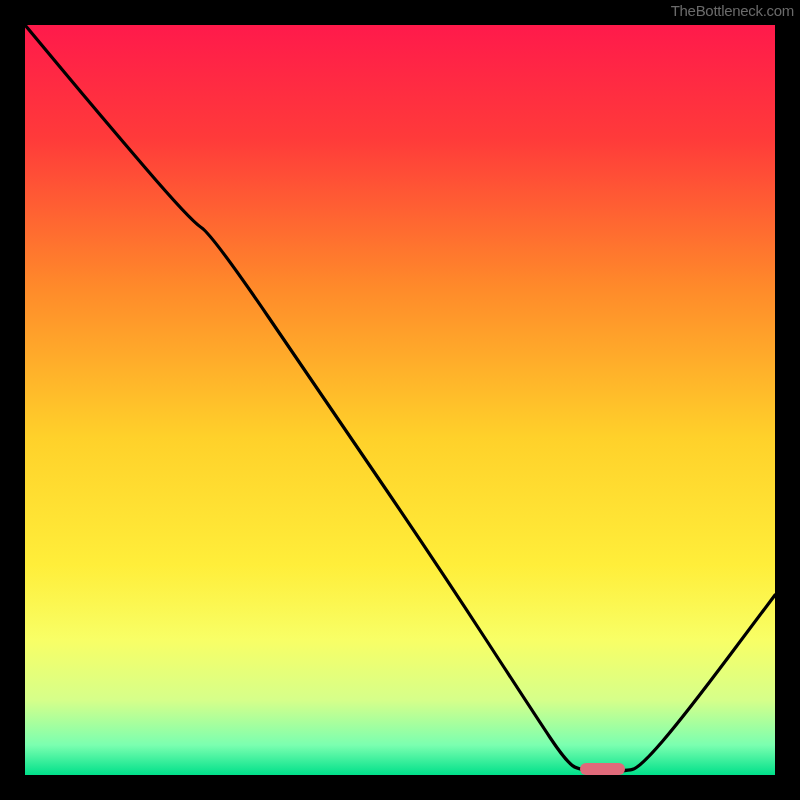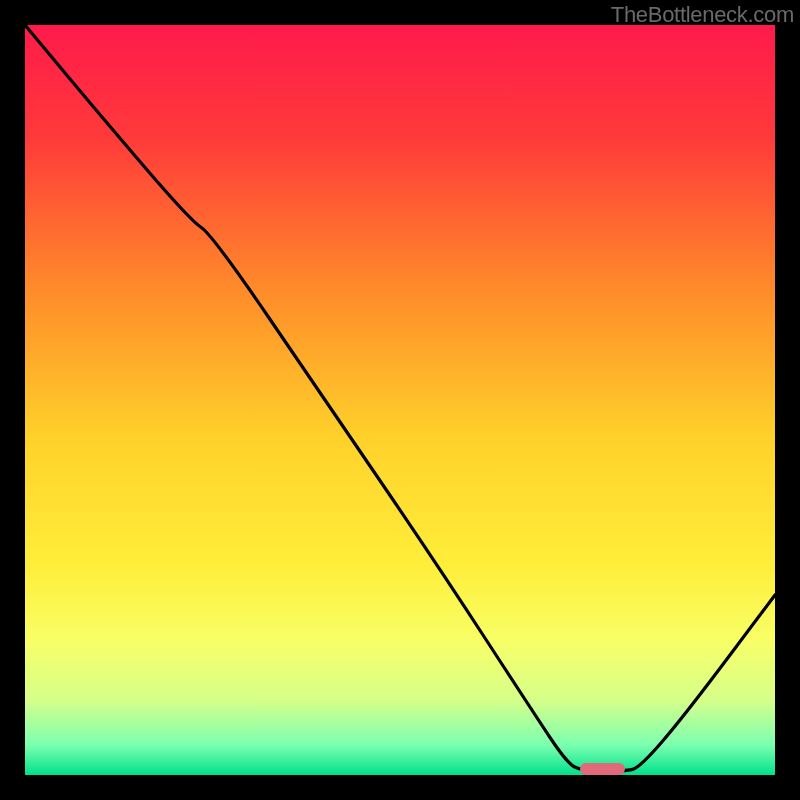--- a/index.html
+++ b/index.html
@@ -8,21 +8,21 @@
     width: 800px;
     height: 800px;
     background: #000;
     font-family: Arial, Helvetica, sans-serif;
     position: relative;
   }
   .watermark {
     position: absolute;
     top: 2px;
     right: 6px;
-    font-size: 22px;
+    font-size: 15px;
     color: #6a6a6a;
     letter-spacing: -0.3px;
     font-weight: 400;
   }
   .plot-area {
     position: absolute;
     left: 25px;
     top: 25px;
     width: 750px;
     height: 750px;

